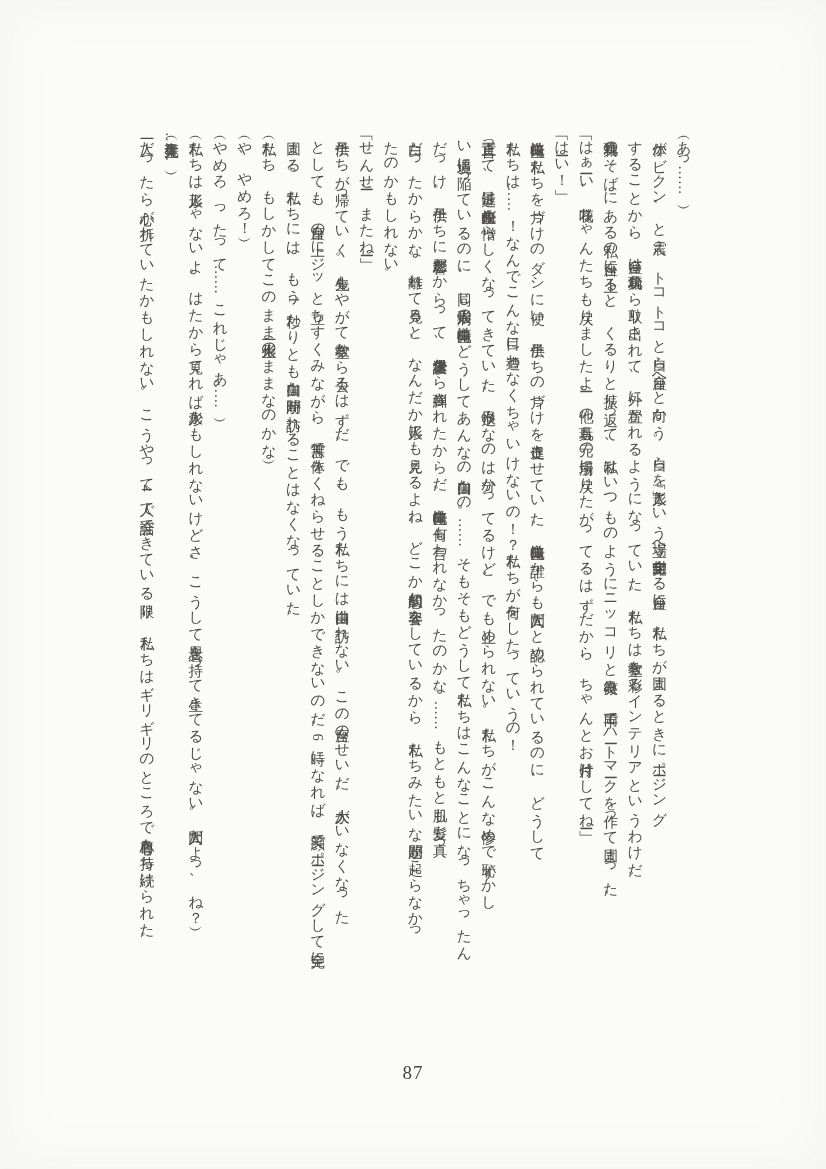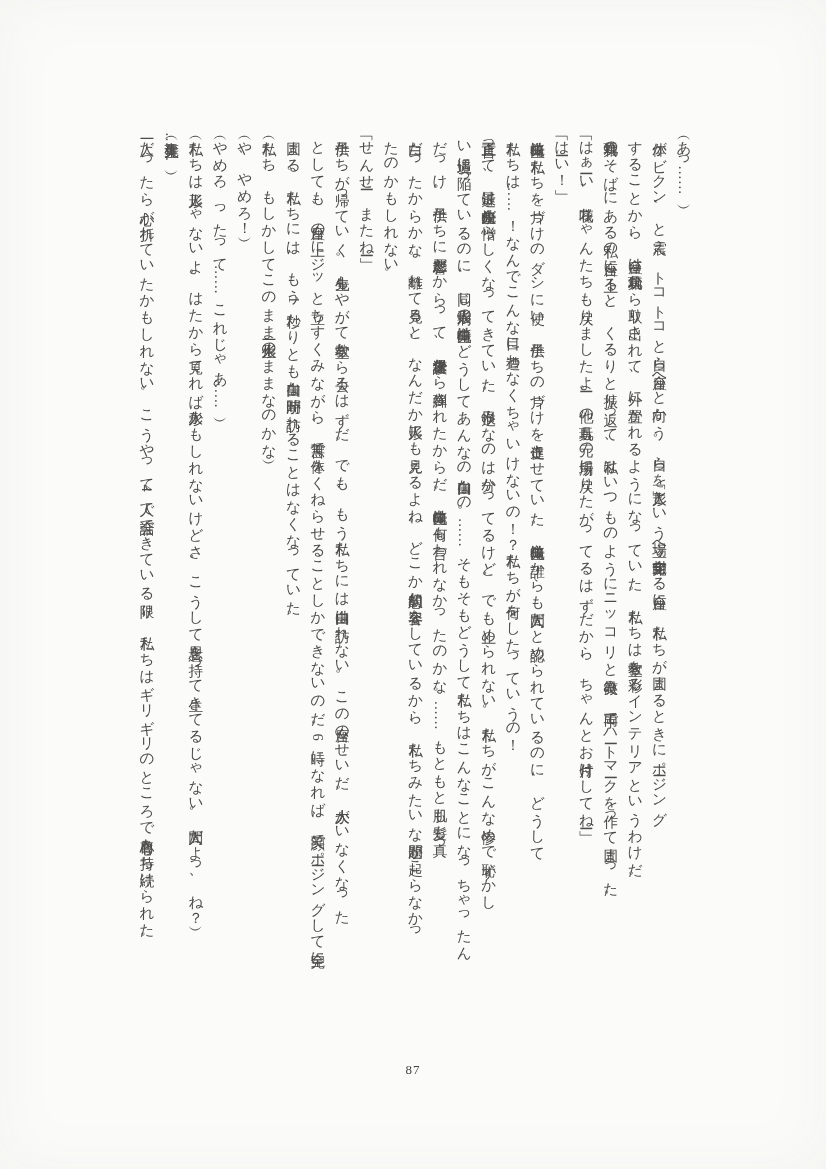--- a/index.html
+++ b/index.html
@@ -31,21 +31,21 @@
     margin: 0;
     padding: 0;
     line-height: 24.4px;
   }
   .page-number {
     position: absolute;
     top: 1062px;
     left: 0;
     width: 100%;
     text-align: center;
-    font-size: 13px;
+    font-size: 19px;
     color: #454442;
     letter-spacing: 1px;
   }
 </style>
 </head>
 <body>
 
 <div class="page">
   <div class="text-block">
     <p>（あっ……）</p>

